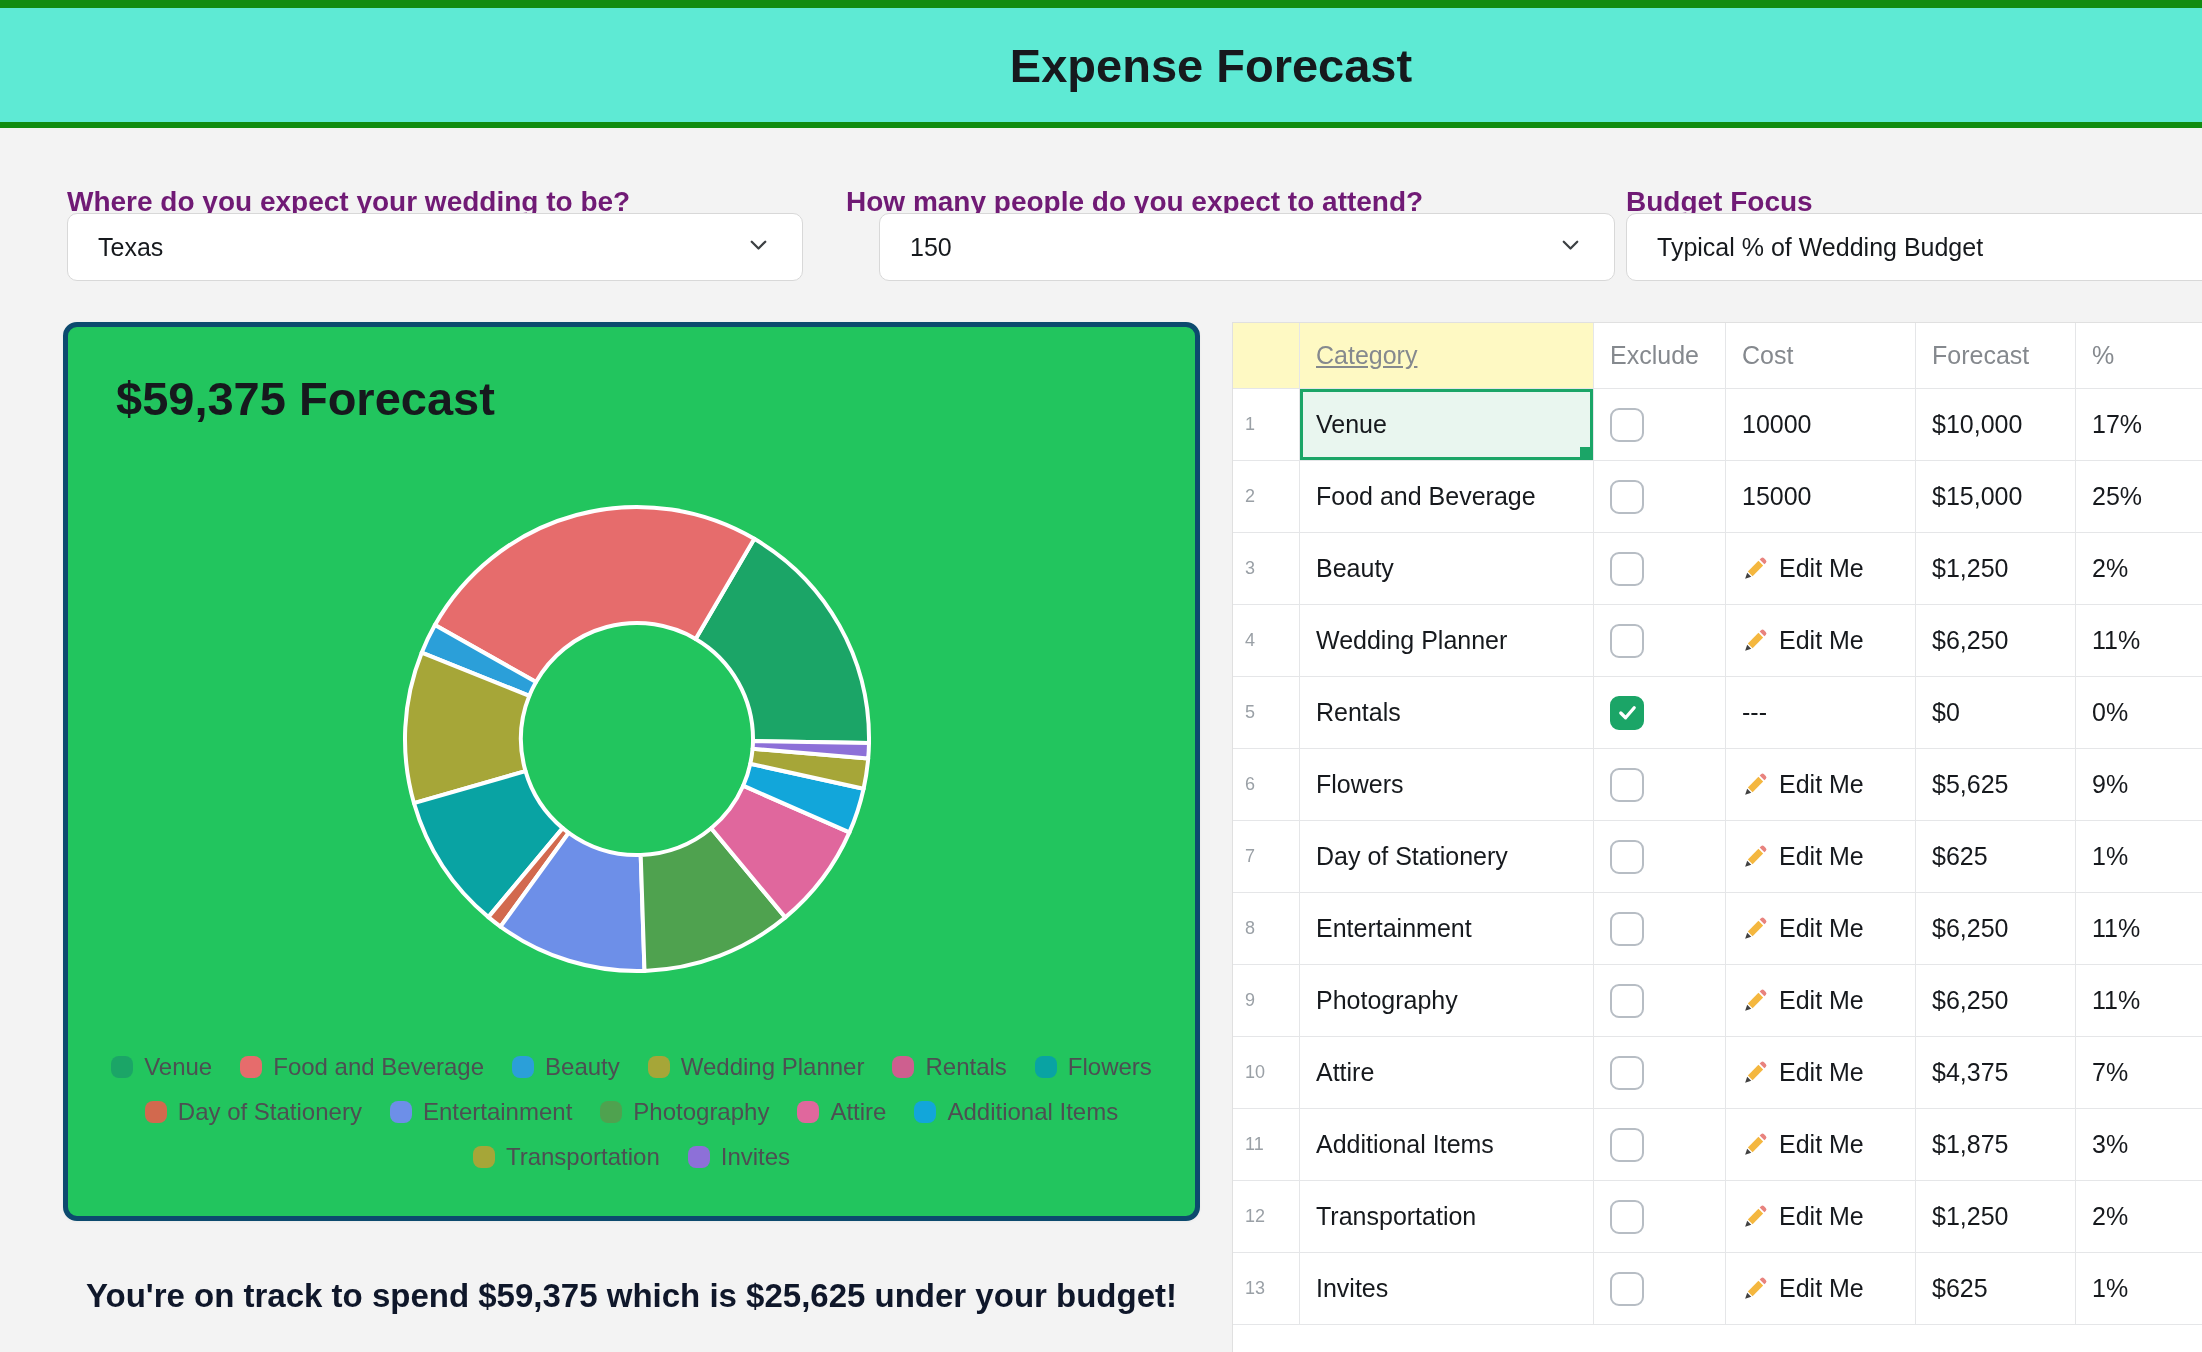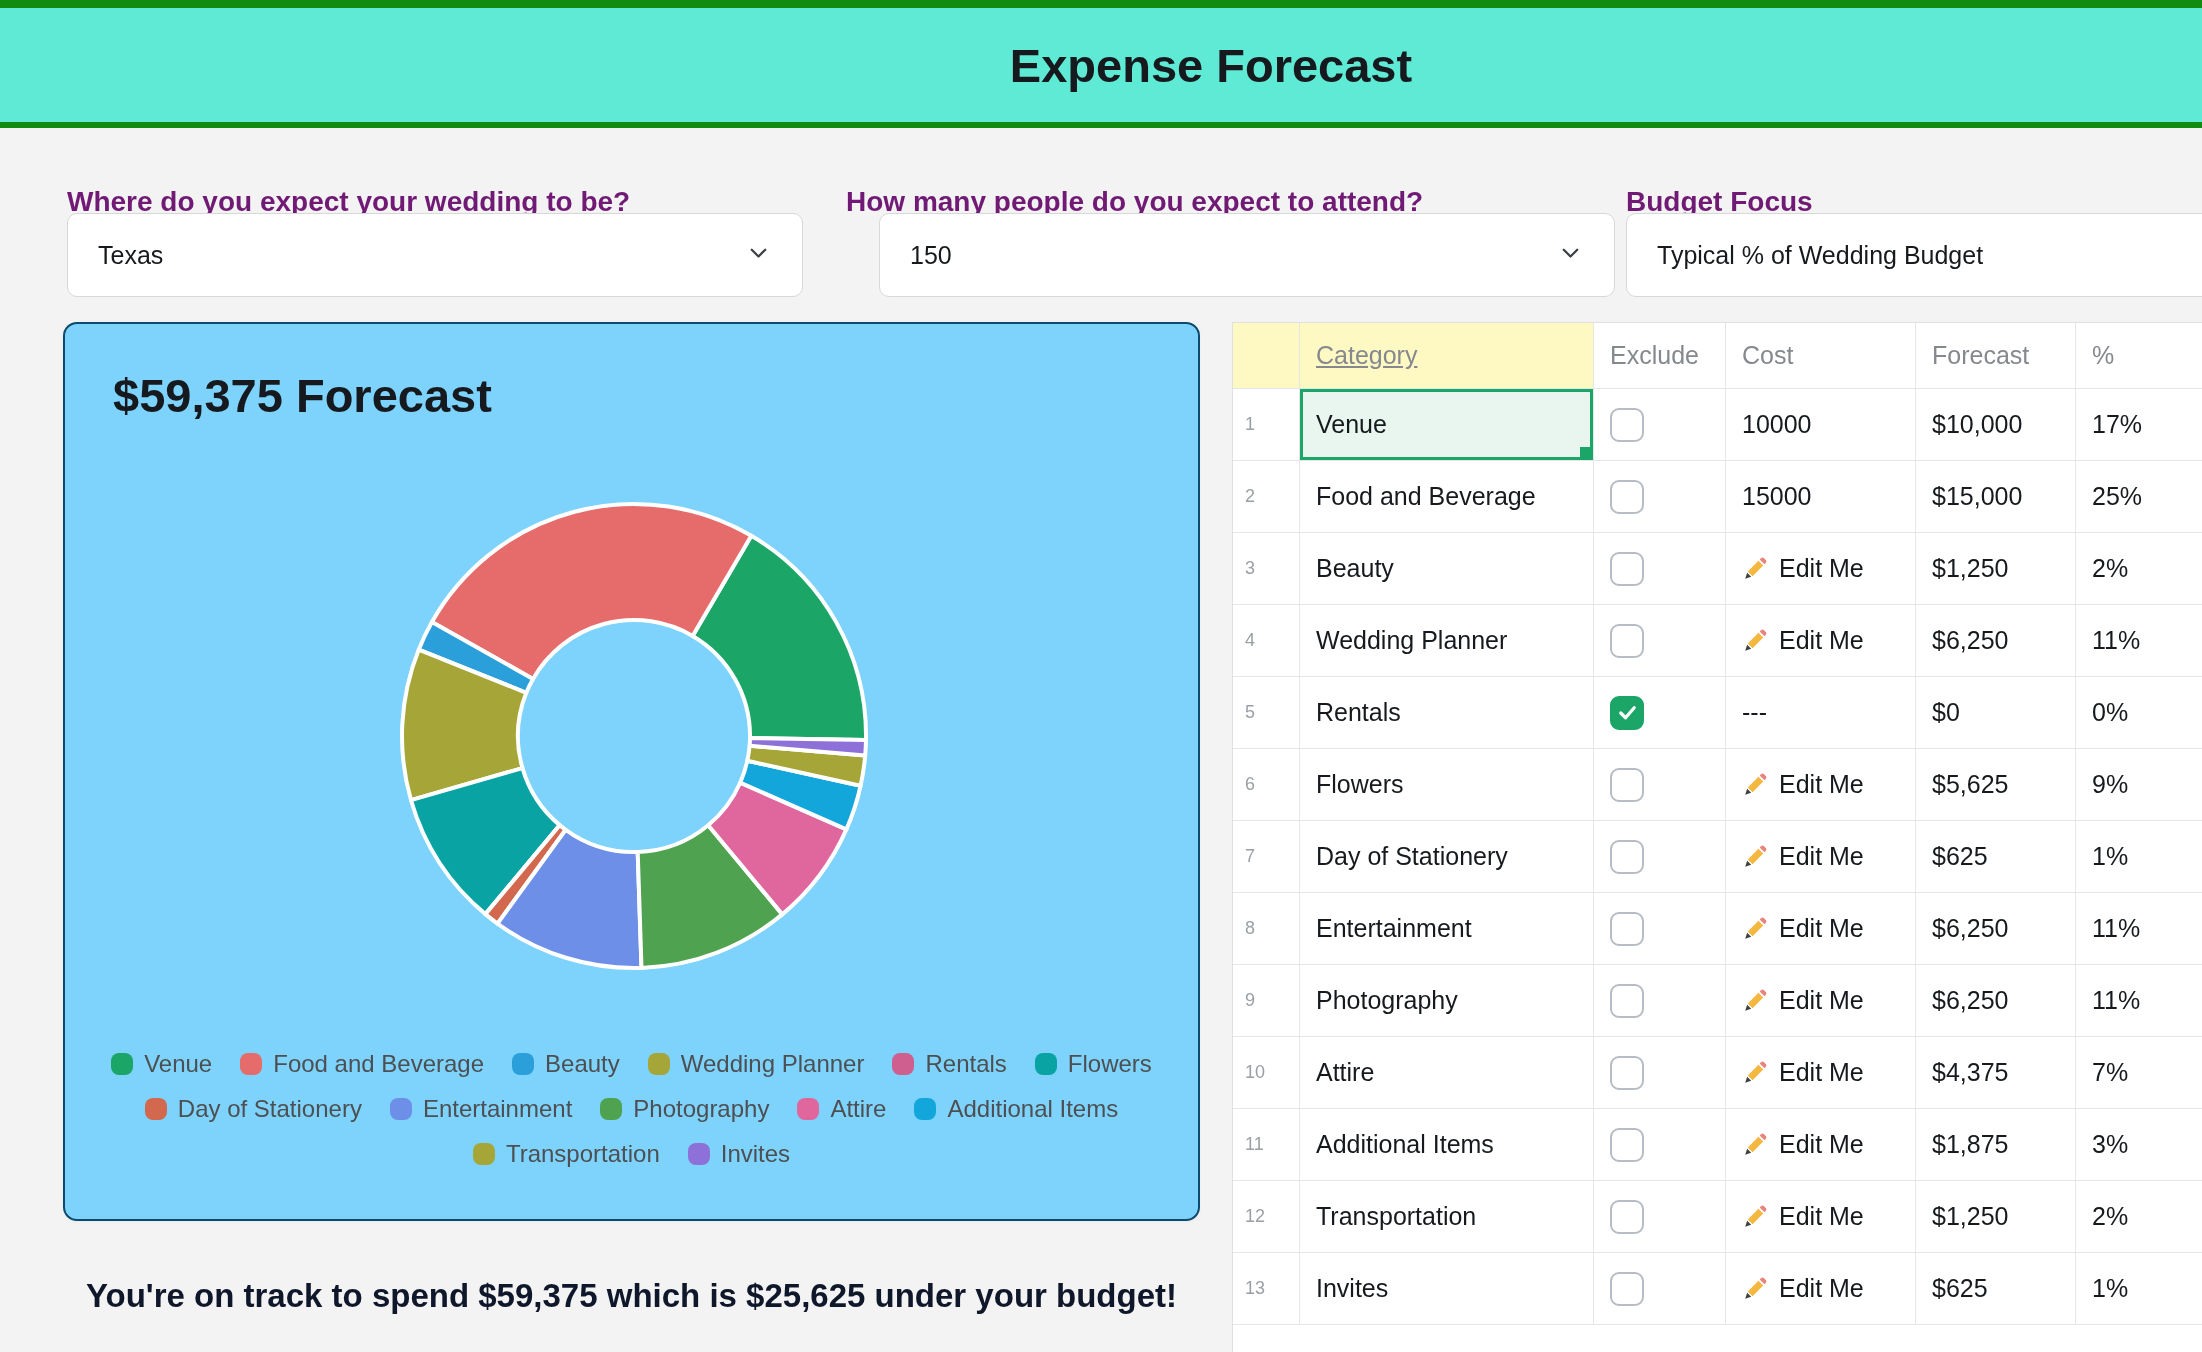--- a/index.html
+++ b/index.html
@@ -14,35 +14,35 @@
   .app-header { position: absolute; top: 8px; left: 0; width: 100%; height: 114px; background: #5eead4; }
   .app-header h1 {
     position: absolute; left: 1211px; top: 50%; transform: translate(-50%,-50%);
     font-size: 47px; font-weight: 700; color: #16191d; white-space: nowrap;
   }
   .header-divider { position: absolute; top: 122px; left: 0; width: 100%; height: 6px; background: #118c11; z-index: 5; }
 
   
   .filter-label { position: absolute; font-size: 28px; font-weight: 700; color: #701a75; white-space: nowrap; margin-top: 31px; }
   .select {
-    position: absolute; height: 84px; background: #fff; border: 1px solid #d8d8d8; border-radius: 10px;
+    position: absolute; height: 68px; background: #fff; border: 1px solid #d8d8d8; border-radius: 10px;
     display: flex; align-items: center; justify-content: space-between;
     padding: 0 30px; font-size: 25px; color: #16191d; cursor: pointer; white-space: nowrap;
   }
   .lbl-1 { left: 67px;  top: 155px; }
   .lbl-2 { left: 846px; top: 155px; }
   .lbl-3 { left: 1626px;top: 155px; }
   .sel-1 { left: 67px;  top: 213px; width: 736px; }
   .sel-2 { left: 846px; top: 213px; width: 736px; margin-left: 33px; }
   .sel-3 { left: 1626px;top: 213px; width: 790px; }
 
   
   .chart-card {
     position: absolute; left: 63px; top: 322px; width: 1137px; height: 899px;
-    background: #7dd3fc; border: 2px solid #0c4a6e; border-radius: 14px;
+    background: #22c55e; border: 5px solid #0c4a6e; border-radius: 14px;
     box-shadow: 0 1px 3px rgba(0,0,0,0.04);
   }
   .chart-card h2 { margin: 44px 0 0 48px; font-size: 47px; font-weight: 700; color: #16191d; }
   .donut-wrap { position: absolute; left: 304px; top: 147px; width: 530px; height: 530px; }
   .legend {
     position: absolute; left: 34px; right: 34px; top: 726px;
     display: flex; flex-wrap: wrap; justify-content: center; align-items: center;
     column-gap: 28px; row-gap: 17px;
   }
   .lg-item { display: flex; align-items: center; gap: 11px; cursor: pointer; }

